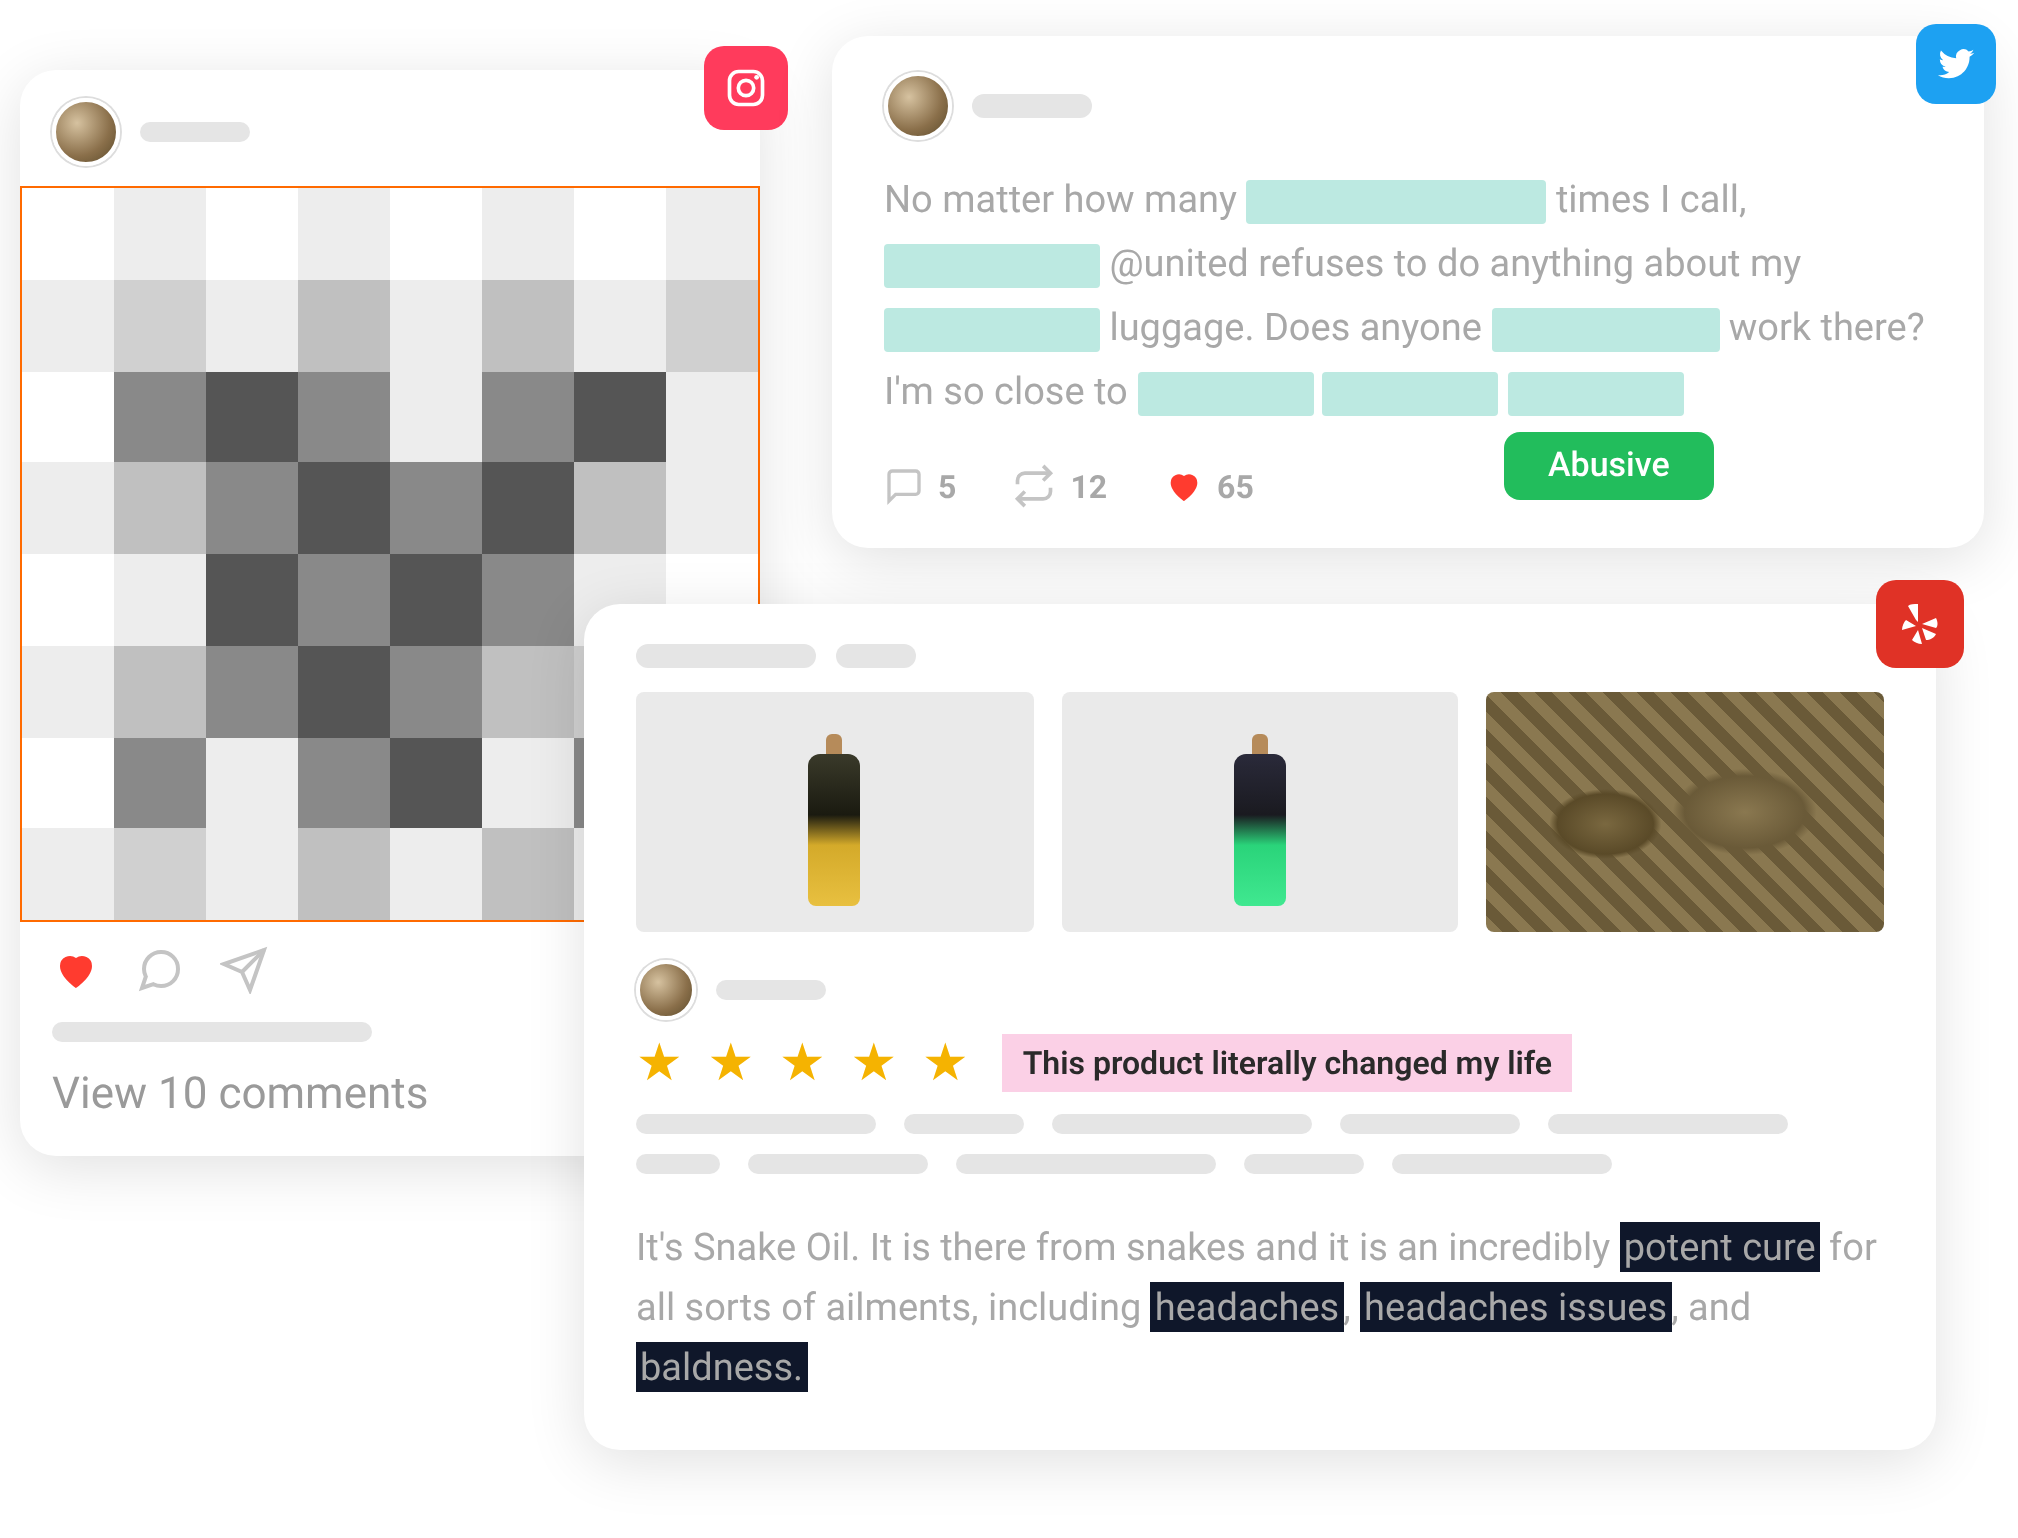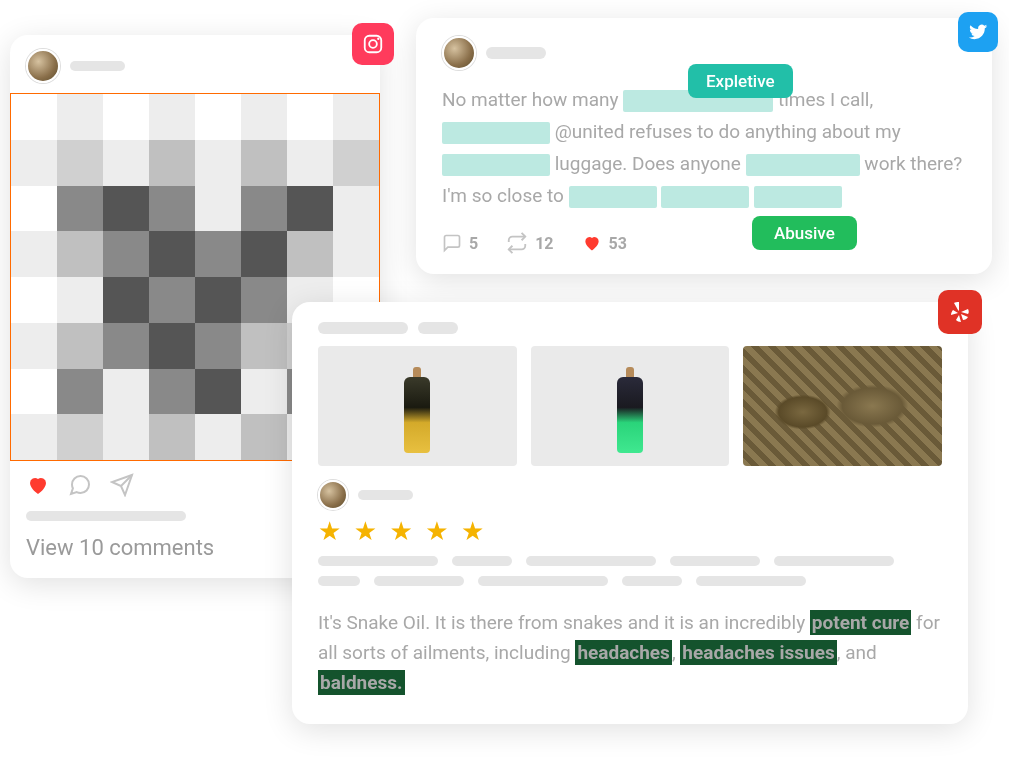--- a/index.html
+++ b/index.html
@@ -209,21 +209,21 @@
   padding: 7px 18px;
   font-size: 17px;
   font-weight: 500;
 }
 .yp-skel-grid { display: flex; flex-wrap: wrap; gap: 10px 14px; margin-bottom: 22px; }
 .yp-text {
   color: #a8a8a8;
   font-size: 19px;
   line-height: 30px;
 }
-.hl-pink { background: #14532d; padding: 1px 2px; font-weight: bold; }
+.hl-pink { background: #0f172a; padding: 1px 2px; }
 </style>
 </head>
 <body>
 
 <div class="card ig-card">
   <div class="ig-badge">
     <svg width="22" height="22" viewBox="0 0 24 24" fill="none" stroke="#fff" stroke-width="2">
         <rect x="3" y="3" width="18" height="18" rx="5"></rect>
         <circle cx="12" cy="12" r="4.2"></circle>
         <circle cx="17.8" cy="6.2" r="1.3" fill="#fff" stroke="none"></circle>
@@ -329,21 +329,20 @@
         <path d="M22 5.8a8 8 0 0 1-2.3.6 4 4 0 0 0 1.8-2.2 8 8 0 0 1-2.6 1 4 4 0 0 0-6.8 3.6A11.3 11.3 0 0 1 3.8 4.6a4 4 0 0 0 1.2 5.3 4 4 0 0 1-1.8-.5v.1a4 4 0 0 0 3.2 3.9 4 4 0 0 1-1.8.1 4 4 0 0 0 3.7 2.8A8 8 0 0 1 2 18a11.3 11.3 0 0 0 6.1 1.8c7.3 0 11.3-6.1 11.3-11.3v-.5A8 8 0 0 0 22 5.8z"></path>
       </svg>
   </div>
   <div class="tw-header">
     <div class="avatar"></div>
     <div class="sk-line name"></div>
   </div>
   <div class="tw-text">
     <span>No matter how many </span><span class="redact" style="width:150px"></span><span> times I call, </span><span class="redact" style="width:108px"></span><span> @united refuses to do anything about my </span><span class="redact" style="width:108px"></span><span> luggage. Does anyone </span><span class="redact" style="width:114px"></span><span> work there? I'm so close to </span><span class="redact" style="width:88px"></span> <span class="redact" style="width:88px"></span> <span class="redact" style="width:88px"></span>
   </div>
-  <div class="expletive-tag">Expletive</div>
   <div class="abusive-tag">Abusive</div>
   <div class="tw-stats">
     <div class="tw-stat">
       <svg width="20" height="20" viewBox="0 0 24 24" fill="none" stroke="#c4c4c4" stroke-width="2">
           <path d="M21 15a2 2 0 0 1-2 2H7l-4 4V5a2 2 0 0 1 2-2h14a2 2 0 0 1 2 2z"></path>
         </svg>
       <b>5</b>
     </div>
     <div class="tw-stat">
       <svg width="22" height="22" viewBox="0 0 24 24" fill="none" stroke="#c4c4c4" stroke-width="2">
@@ -351,21 +350,21 @@
           <path d="M3 11V9a4 4 0 0 1 4-4h14"></path>
           <path d="M7 23l-4-4 4-4"></path>
           <path d="M21 13v2a4 4 0 0 1-4 4H3"></path>
         </svg>
       <b>12</b>
     </div>
     <div class="tw-stat">
       <svg class="heart2" width="20" height="20" viewBox="0 0 24 24" fill="#ff3b2f">
           <path d="M12 21s-8-5.3-8-11a5 5 0 0 1 8-4 5 5 0 0 1 8 4c0 5.7-8 11-8 11z"></path>
         </svg>
-      <b>53</b>
+      <b>65</b>
     </div>
   </div>
 </div>
 
 <div class="card yp-card">
   <div class="yp-badge">
     <svg width="24" height="24" viewBox="0 0 24 24" fill="#fff">
         <path d="M11 2v9l-1-1-4-7c1-1 3-1 5-1zm2 10 7-3c1 2 1 4 0 5l-7-2zm0 2 7 3c-1 2-3 3-5 3l-2-6zm-2 1 2 7c-2 0-4-1-5-2l3-5zm-1-2-7 2c0-2 1-4 2-5l5 3z"></path>
       </svg>
   </div>
@@ -387,20 +386,21 @@
         </div>
       </div>
     <div class="yp-img snake-img"></div>
   </div>
   <div class="yp-user-row">
     <div class="avatar" style="width:30px;height:30px"></div>
     <div class="sk-line name"></div>
   </div>
   <div class="yp-stars-row">
     <div class="star">★ ★ ★ ★ ★</div>
+    <span class="hl-title">This product literally changed my life</span>
   </div>
   <div class="yp-skel-grid">
     <div class="sk-line" style="width:120px;height:10px"></div>
     <div class="sk-line" style="width:60px;height:10px"></div>
     <div class="sk-line" style="width:130px;height:10px"></div>
     <div class="sk-line" style="width:90px;height:10px"></div>
     <div class="sk-line" style="width:120px;height:10px"></div>
     <div class="sk-line" style="width:42px;height:10px"></div>
     <div class="sk-line" style="width:90px;height:10px"></div>
     <div class="sk-line" style="width:130px;height:10px"></div>

